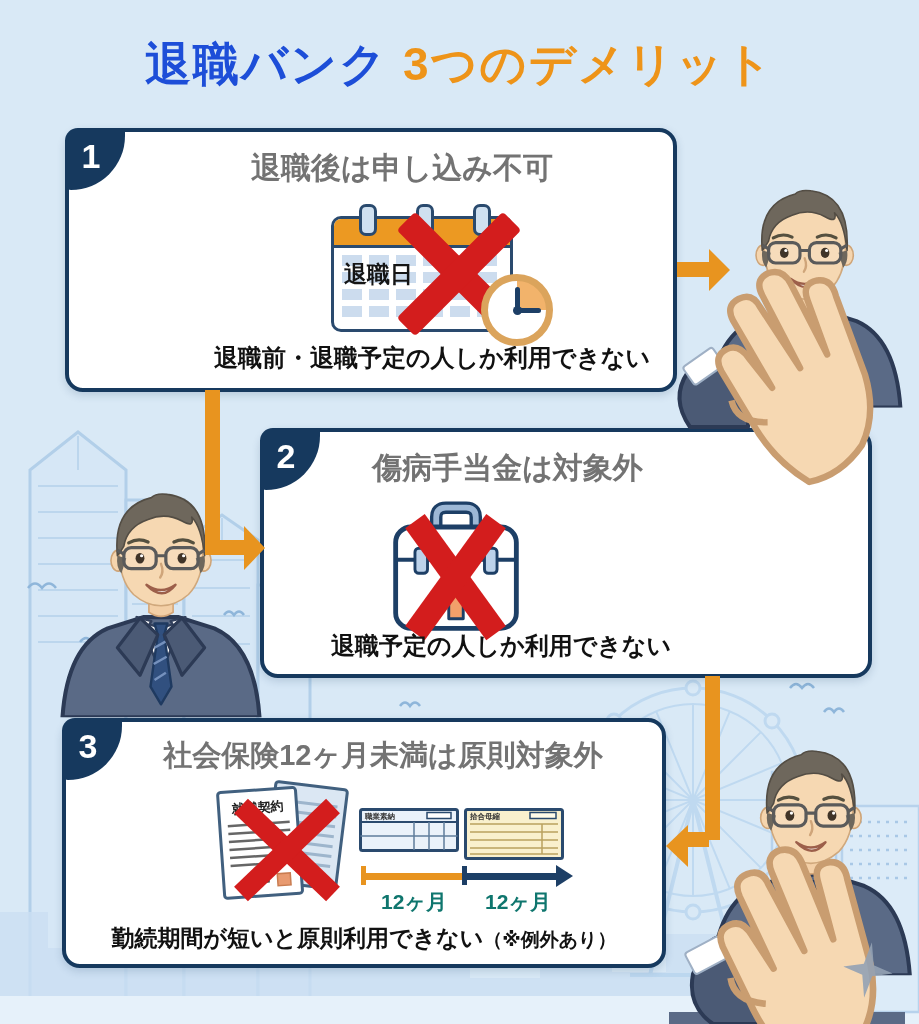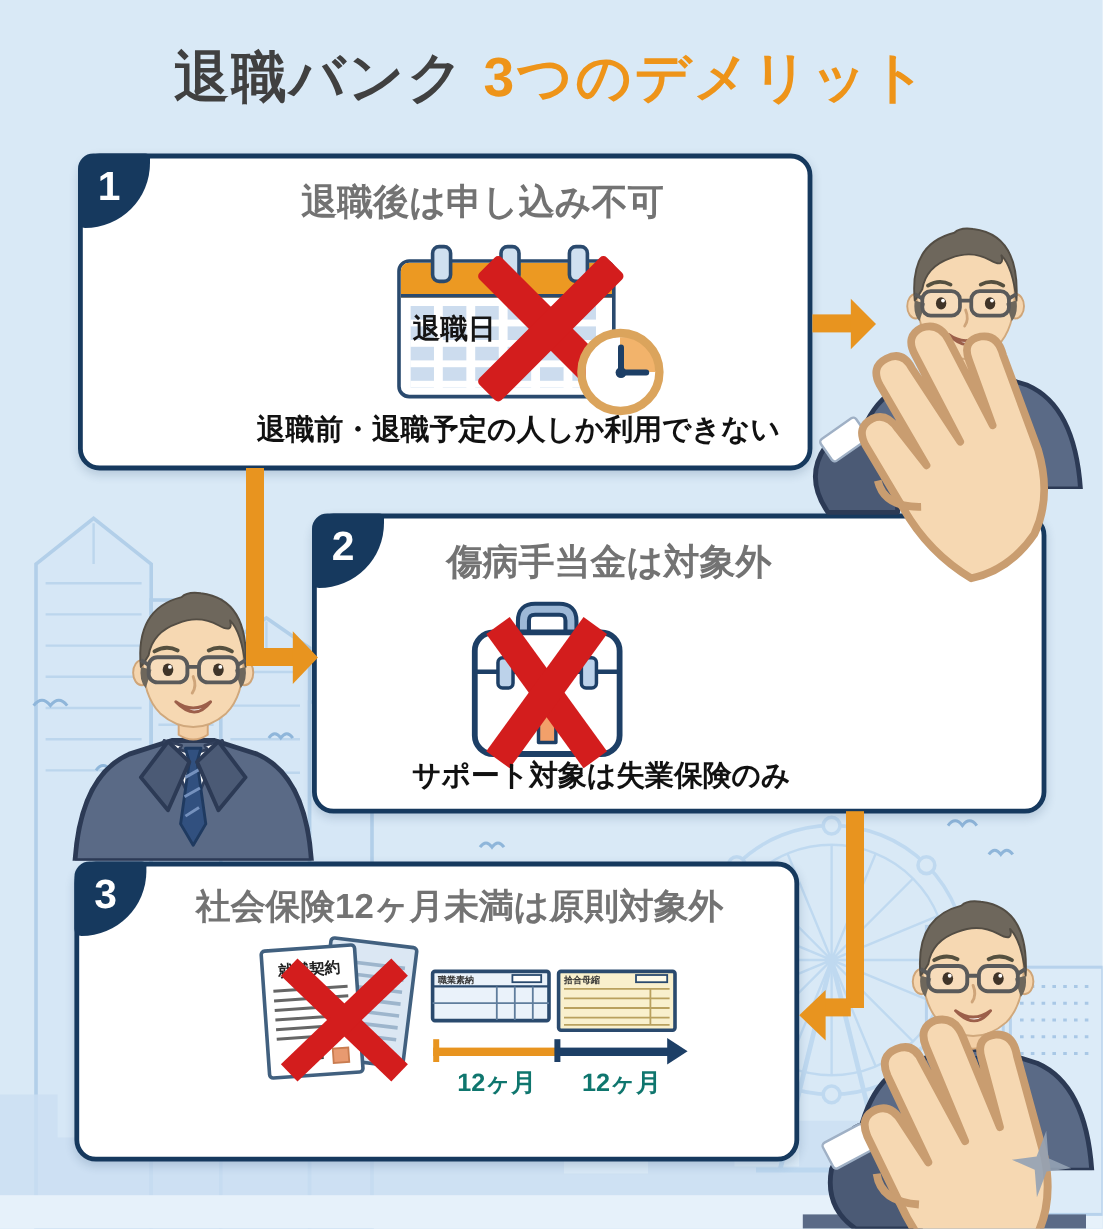--- a/index.html
+++ b/index.html
@@ -3,21 +3,21 @@
 <meta charset="utf-8">
 <style>
   html,body{margin:0;padding:0;}
   body{font-family:"Liberation Sans","DejaVu Sans",sans-serif;}
   #stage{position:relative;width:919px;height:1024px;background:#d9e9f6;overflow:hidden;}
   svg{overflow:visible;}
   .bg{position:absolute;left:0;top:0;z-index:1;}
 
   .title{position:absolute;top:34px;left:0;width:100%;text-align:center;font-size:46px;
          font-weight:bold;letter-spacing:2px;z-index:2;}
-  .title .t-main{color:#404040;margin-top:26px;}
+  .title .t-main{color:#1d4ed8;margin-top:26px;}
   .title .t-accent{color:#ee9419;}
 
   .card{position:absolute;background:#fff;border:4px solid #16395e;border-radius:18px;
         box-sizing:border-box;z-index:4;box-shadow:0 3px 8px rgba(25,60,100,.18);}
   .badge{position:absolute;top:-4px;left:-4px;width:60px;height:62px;background:#16395e;
          color:#fff;font-size:34px;font-weight:bold;display:flex;align-items:center;
          justify-content:center;border-radius:13px 4px 55px 6px;z-index:5;
          padding:0 8px 6px 0;box-sizing:border-box;}
   .card-h{position:absolute;text-align:center;font-size:30px;font-weight:bold;color:#737373;}
   .card-cap{position:absolute;text-align:center;font-size:24px;font-weight:bold;color:#111;}
@@ -210,21 +210,21 @@
       <rect x="10" y="30" width="125" height="105" rx="16" fill="#fff" stroke="#1d3f66" stroke-width="5"></rect>
       <line x1="10" y1="64" x2="135" y2="64" stroke="#1d3f66" stroke-width="4"></line>
       <rect x="30" y="52" width="13" height="26" rx="4" fill="#bcd2ea" stroke="#1d3f66" stroke-width="3"></rect>
       <rect x="102" y="52" width="13" height="26" rx="4" fill="#bcd2ea" stroke="#1d3f66" stroke-width="3"></rect>
       <path d="M72.5 90 L55 110 H65 V125 H80 V110 H90 Z" fill="#f2a06a" stroke="#1d3f66" stroke-width="3" stroke-linejoin="round"></path>
       <g stroke="#d31d1d" stroke-width="25">
         <line x1="30" y1="24" x2="114" y2="140"></line>
         <line x1="114" y1="24" x2="30" y2="140"></line>
       </g>
     </svg>
-    <div class="card-cap" style="bottom:12px;left:10px;right:140px">サポート対象は失業保険のみ</div>
+    <div class="card-cap" style="bottom:12px;left:10px;right:140px">退職予定の人しか利用できない</div>
   </div>
 
   <div class="ar" style="left:705px;top:676px;width:15px;height:164px"></div>
   <div class="ar" style="left:687px;top:832px;width:22px;height:15px"></div>
   <div class="ar-head" style="left:666px;top:825px;border-right:22px solid #e8941f;border-top:21px solid transparent;border-bottom:21px solid transparent"></div>
 
   <div class="card" style="left:62px;top:718px;width:604px;height:250px">
     <div class="badge">3</div>
     <div class="card-h" style="top:14px;left:42px;right:4px;font-size:29px">社会保険12ヶ月未満は原則対象外</div>
 
@@ -270,20 +270,23 @@
     </svg>
 
     <div style="position:absolute;left:295px;top:144px;width:5px;height:19px;background:#e8941f"></div>
     <div style="position:absolute;left:295px;top:151px;width:103px;height:7px;background:#e8941f"></div>
     <div style="position:absolute;left:396px;top:144px;width:5px;height:19px;background:#1d3f66"></div>
     <div style="position:absolute;left:399px;top:151px;width:93px;height:7px;background:#1d3f66"></div>
     <div class="ar-head" style="left:490px;top:143px;border-left:17px solid #1d3f66;border-top:11px solid transparent;border-bottom:11px solid transparent"></div>
     <div class="tl-lab" style="left:298px;top:166px">12ヶ月</div>
     <div class="tl-lab" style="left:402px;top:166px">12ヶ月</div>
 
+    <div class="card-cap" style="bottom:10px;left:4px;right:4px;font-size:23px">
+      <span>勤続期間が短いと原則利用できない</span><span class="cap-note">（※例外あり）</span>
+    </div>
   </div>
 
   <svg class="man" style="left:655px;top:768px;z-index:5" width="264" height="256" viewBox="0 0 264 256">
     <g transform="translate(30.5,-36) scale(0.95)">
         <use href="#man"></use>
       </g>
     <rect x="14" y="244" width="236" height="12" fill="#5a6a86"></rect>
     <path d="M112 256 L58 256 Q32 238 38 206 L52 178 Q62 162 78 176 L104 212 Z" fill="#4b5a75" stroke="#2c3a55" stroke-width="4" stroke-linejoin="round"></path>
     <g transform="translate(50,186) rotate(-28)">
         <rect x="-18" y="-10" width="38" height="24" rx="3" fill="#fff" stroke="#9fb0c5" stroke-width="2"></rect>

